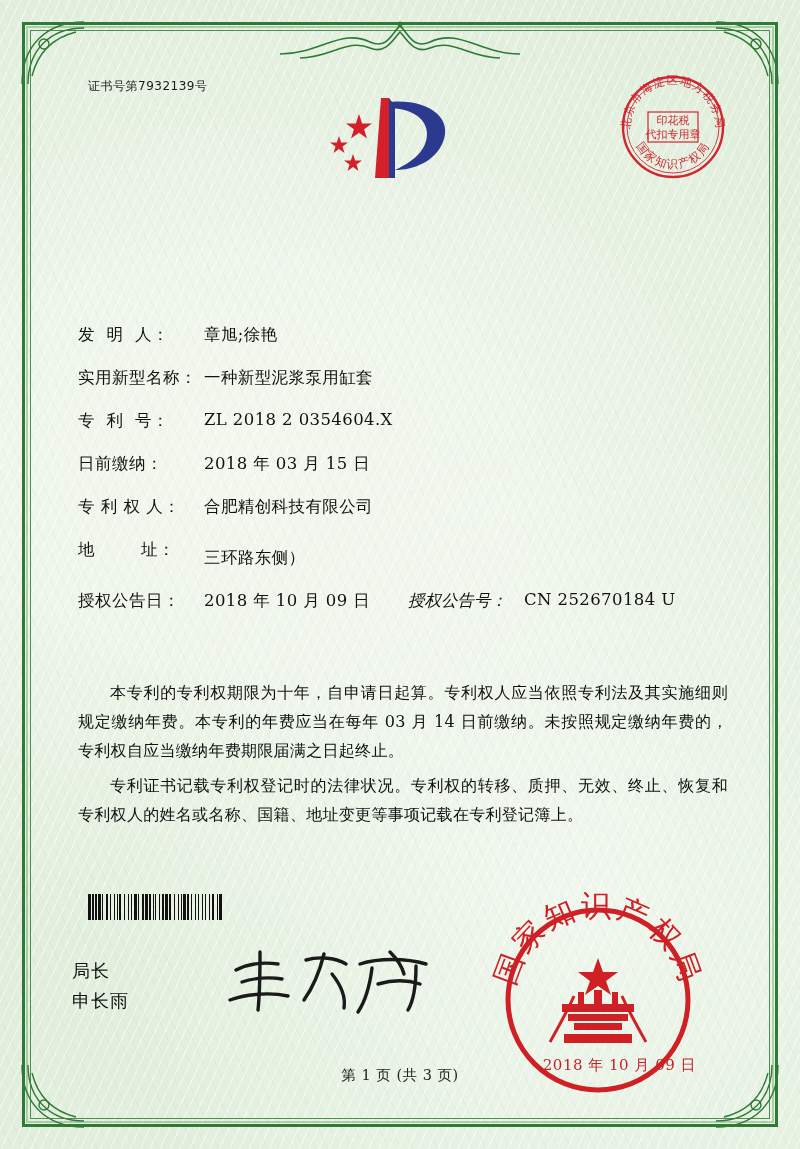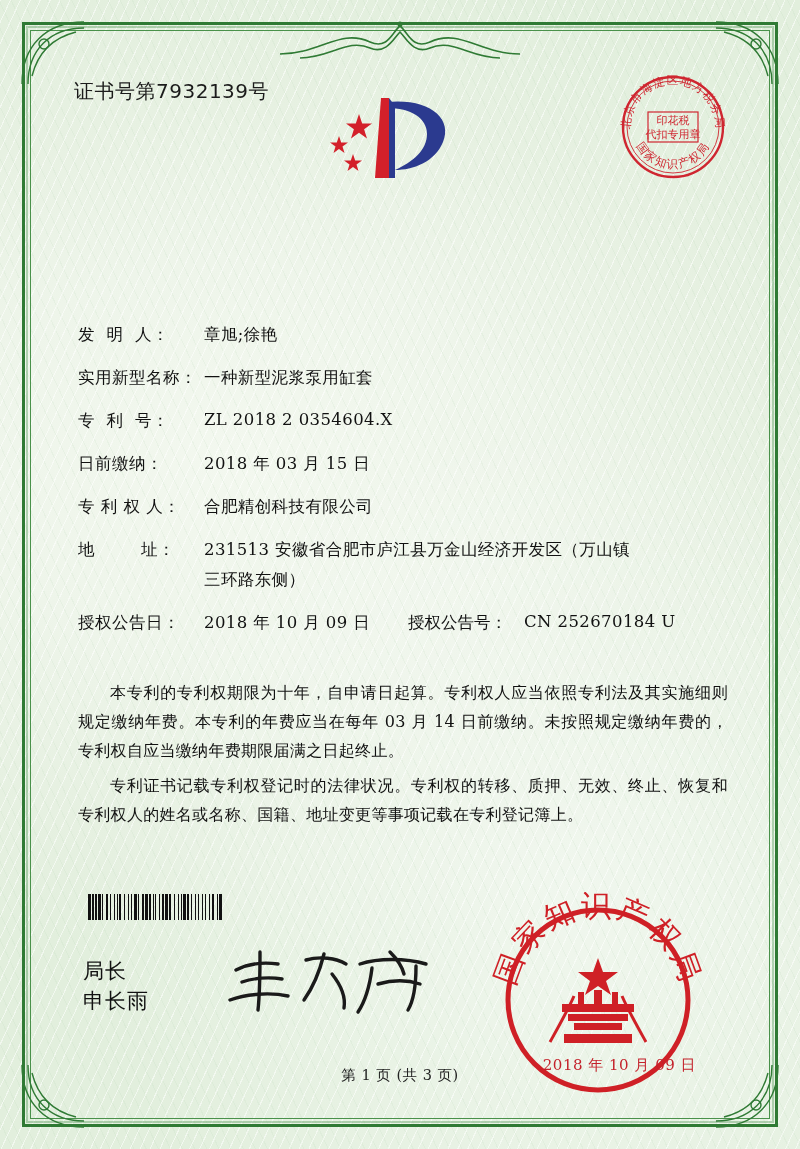--- a/index.html
+++ b/index.html
@@ -81,24 +81,24 @@
   .content {
     position: absolute;
     left: 60px;
     top: 56px;
     width: 680px;
     height: 1037px;
   }
 
   .cert-no {
     position: absolute;
-    left: 14px;
+    left: 28px;
     top: 22px;
     font-family: "DejaVu Sans", sans-serif;
-    font-size: 20px;
+    font-size: 12px;
     color: #1b1b1b;
     letter-spacing: 0.5px;
   }
 
   
   .logo {
     position: absolute;
     left: 50%;
     top: 36px;
     transform: translateX(-50%);
@@ -161,20 +161,21 @@
     display: flex;
   }
   .row.two-col .col-a .lbl { flex: 0 0 126px; }
   .row.two-col .col-b {
     display: flex;
     flex: 1 1 auto;
   }
   .row.two-col .col-b .lbl2 {
     flex: 0 0 116px;
     white-space: pre;
+    font-style: italic;
   }
 
   
   .paragraphs {
     position: absolute;
     left: 18px;
     top: 622px;
     width: 650px;
     font-family: "DejaVu Serif", "Liberation Serif", serif;
     font-size: 16px;
@@ -201,24 +202,24 @@
   }
   .barcode i {
     display: block;
     background: #111;
     height: 100%;
   }
 
   
   .sig-block {
     position: absolute;
-    left: 23px;
+    left: 12px;
     top: 900px;
     font-family: "DejaVu Serif", "Liberation Serif", serif;
-    font-size: 21px;
+    font-size: 18px;
     line-height: 30px;
     color: #111;
     letter-spacing: 1px;
   }
   .handwriting {
     position: absolute;
     left: 160px;
     top: 884px;
     width: 250px;
     height: 80px;
@@ -373,21 +374,20 @@
         <div class="lbl">日前缴纳：</div>
         <div class="val">2018 年 03 月 15 日</div>
       </div>
       <div class="row">
         <div class="lbl">专 利 权 人：</div>
         <div class="val">合肥精创科技有限公司</div>
       </div>
       <div class="row">
         <div class="lbl">地        址：</div>
         <div class="val">
-          <span>231513 安徽省合肥市庐江县万金山经济开发区（万山镇</span>
           <span class="line2">三环路东侧）</span>
         </div>
       </div>
       <div class="row two-col">
         <div class="col-a">
           <div class="lbl">授权公告日：</div>
           <div class="val">2018 年 10 月 09 日</div>
         </div>
         <div class="col-b">
           <div class="lbl2">授权公告号：</div>

